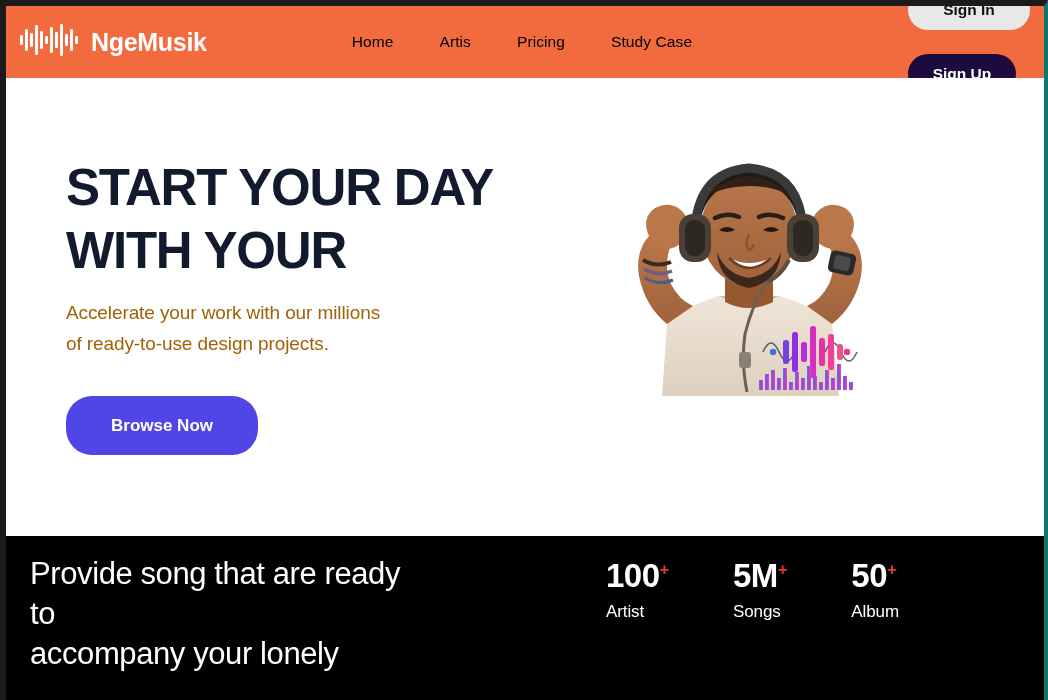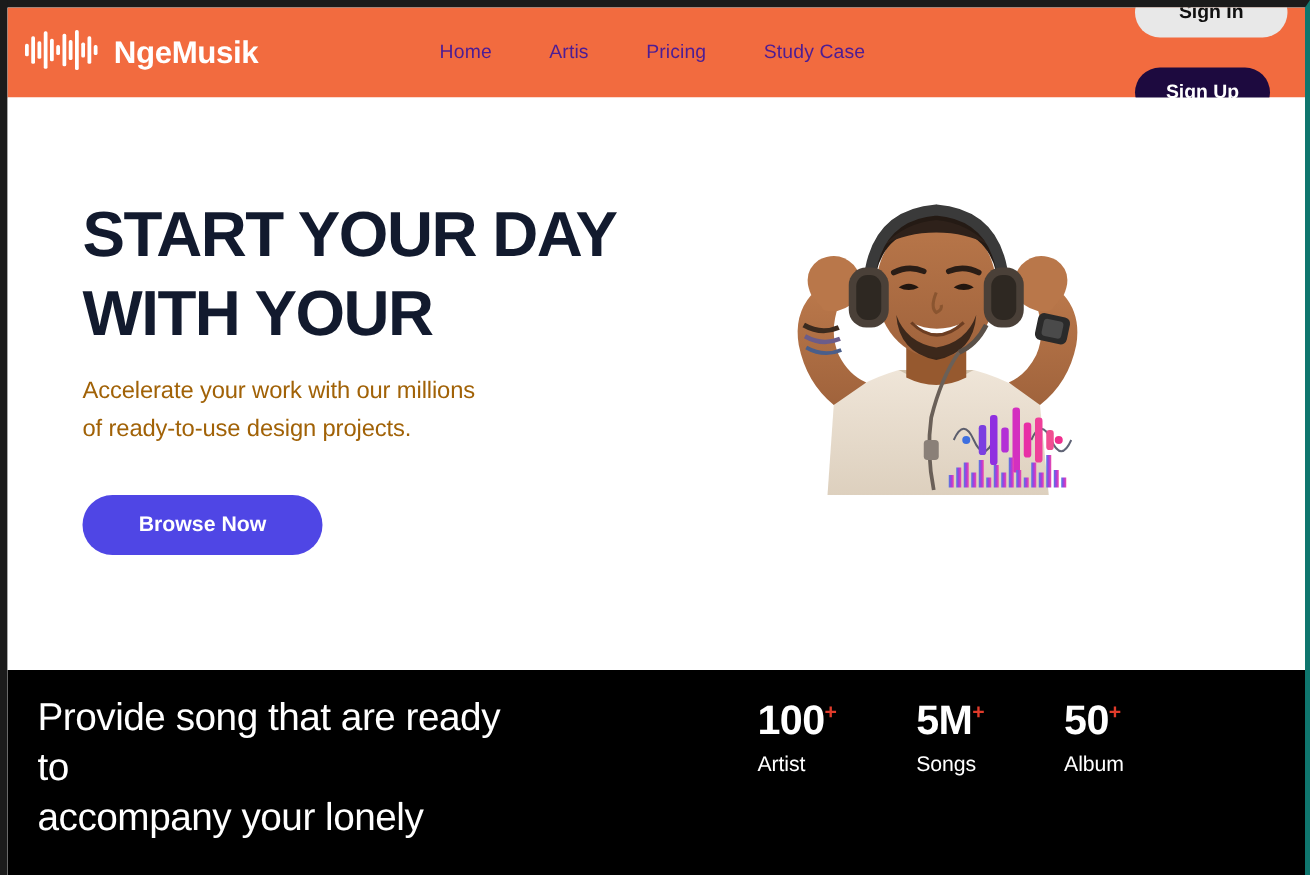--- a/index.html
+++ b/index.html
@@ -44,21 +44,21 @@
     letter-spacing:-0.3px;
   }
 
   .nav {
     display:flex;
     align-items:center;
     gap:46px;
     margin-left:145px;
   }
   .nav-link {
-    color:#4c1d95;
+    color:#000000;
     font-size:15.5px;
     letter-spacing:0.1px;
     cursor:pointer;
     white-space:nowrap;
   }
 
   .auth {
     display:flex;
     align-items:flex-start;
     margin-left:auto;
@@ -115,21 +115,21 @@
     font-size:19px;
     line-height:31px;
     letter-spacing:-0.1px;
   }
   .btn-browse {
     margin-top:37px;
     background:#4f46e5;
     color:#ffffff;
     border:none;
     border-radius:26px;
-    width:192px; height:48px;
+    width:192px; height:59px;
     font-size:17px;
     font-weight:bold;
     font-family:"Liberation Sans", sans-serif;
     cursor:pointer;
   }
 
   
   .hero-photo {
     position:absolute;
     left:561px; top:78px;

